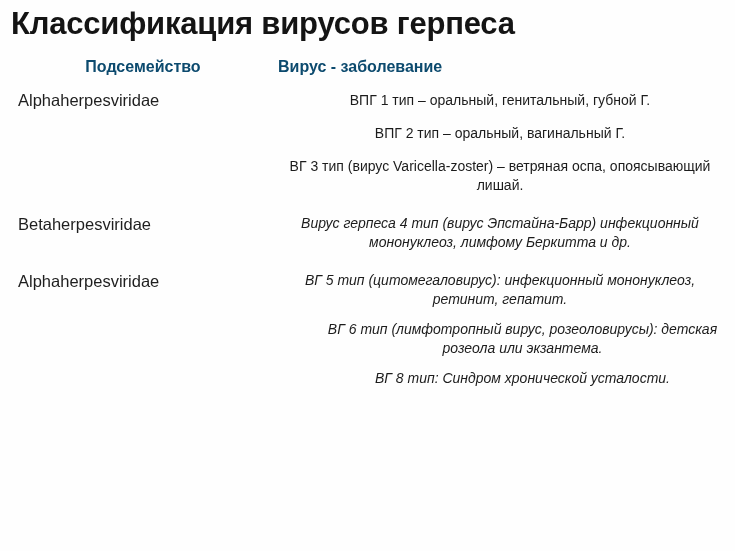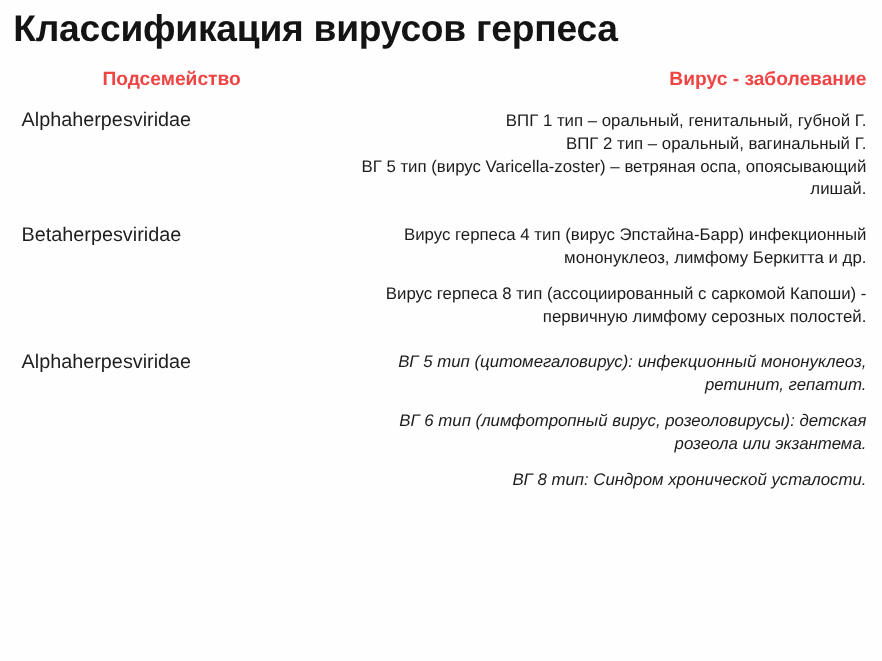--- a/index.html
+++ b/index.html
@@ -47,32 +47,32 @@
     top: 57px;
     left: 0;
     width: 735px;
     height: 22px;
   }
   .hdr {
     position: absolute;
     font-size: 16px;
     line-height: 20px;
     font-weight: 700;
-    color: #ef4444;
+    color: #0c4a6e;
     white-space: nowrap;
   }
   .hdr-subfamily {
     left: 18px;
     width: 250px;
     text-align: center;
   }
   .hdr-virus {
     left: 278px;
     width: 444px;
-    text-align: right;
+    text-align: left;
   }
 
   
   .table-body {
     position: absolute;
     top: 88px;
     left: 0;
     width: 735px;
   }
 
@@ -94,34 +94,34 @@
 
   .entries {
     margin-left: 278px;
     width: 444px;
   }
 
   .entry {
     font-size: 14px;
     line-height: 19px;
     color: #1c1c1c;
-    text-align: right;
+    text-align: center;
   }
 
   
-  .entry + .entry { }
+  .entry + .entry { margin-top: 14px; }
 
   
   .group + .group { margin-top: 19px; }
 
   
   .group-alpha  .entries { padding-top: 3px; }
   .group-alpha  .group-name { top: 2px; }
 
-  .group-gamma  .entries { padding-top: 0px; }
+  .group-gamma  .entries { padding-top: 0px; font-style: italic; }
   .group-gamma  .group-name { top: 0px; }
   .group-gamma  .entry + .entry { margin-top: 11px; }
 
   .group-beta   .entries { padding-top: 0px; font-style: italic; }
   .group-beta   .group-name { top: 0px; }
   .group-beta   .entry + .entry { margin-top: 11px; margin-left: 45px; }
 </style>
 </head>
 <body>
 
@@ -134,29 +134,28 @@
     <div class="hdr hdr-virus">Вирус - заболевание</div>
   </div>
 
   <div class="table-body">
 
     <div class="group group-alpha">
       <div class="group-name">Alphaherpesviridae</div>
       <div class="entries">
         <div class="entry">ВПГ 1 тип – оральный, генитальный, губной Г.</div>
         <div class="entry">ВПГ 2 тип – оральный, вагинальный Г.</div>
-        <div class="entry">ВГ 5 тип (вирус Varicella-zoster) – ветряная оспа, опоясывающий лишай.</div>
+        <div class="entry">ВГ 3 тип (вирус Varicella-zoster) – ветряная оспа, опоясывающий лишай.</div>
       </div>
     </div>
 
     <div class="group group-gamma">
       <div class="group-name">Betaherpesviridae</div>
       <div class="entries">
         <div class="entry">Вирус герпеса 4 тип (вирус Эпстайна-Барр) инфекционный мононуклеоз, лимфому Беркитта и др.</div>
-        <div class="entry">Вирус герпеса 8 тип (ассоциированный с саркомой Капоши) - первичную лимфому серозных полостей.</div>
       </div>
     </div>
 
     <div class="group group-beta">
       <div class="group-name">Alphaherpesviridae</div>
       <div class="entries">
         <div class="entry">ВГ 5 тип (цитомегаловирус): инфекционный мононуклеоз, ретинит, гепатит.</div>
         <div class="entry">ВГ 6 тип (лимфотропный вирус, розеоловирусы): детская розеола или экзантема.</div>
         <div class="entry">ВГ 8 тип: Синдром хронической усталости.</div>
       </div>

